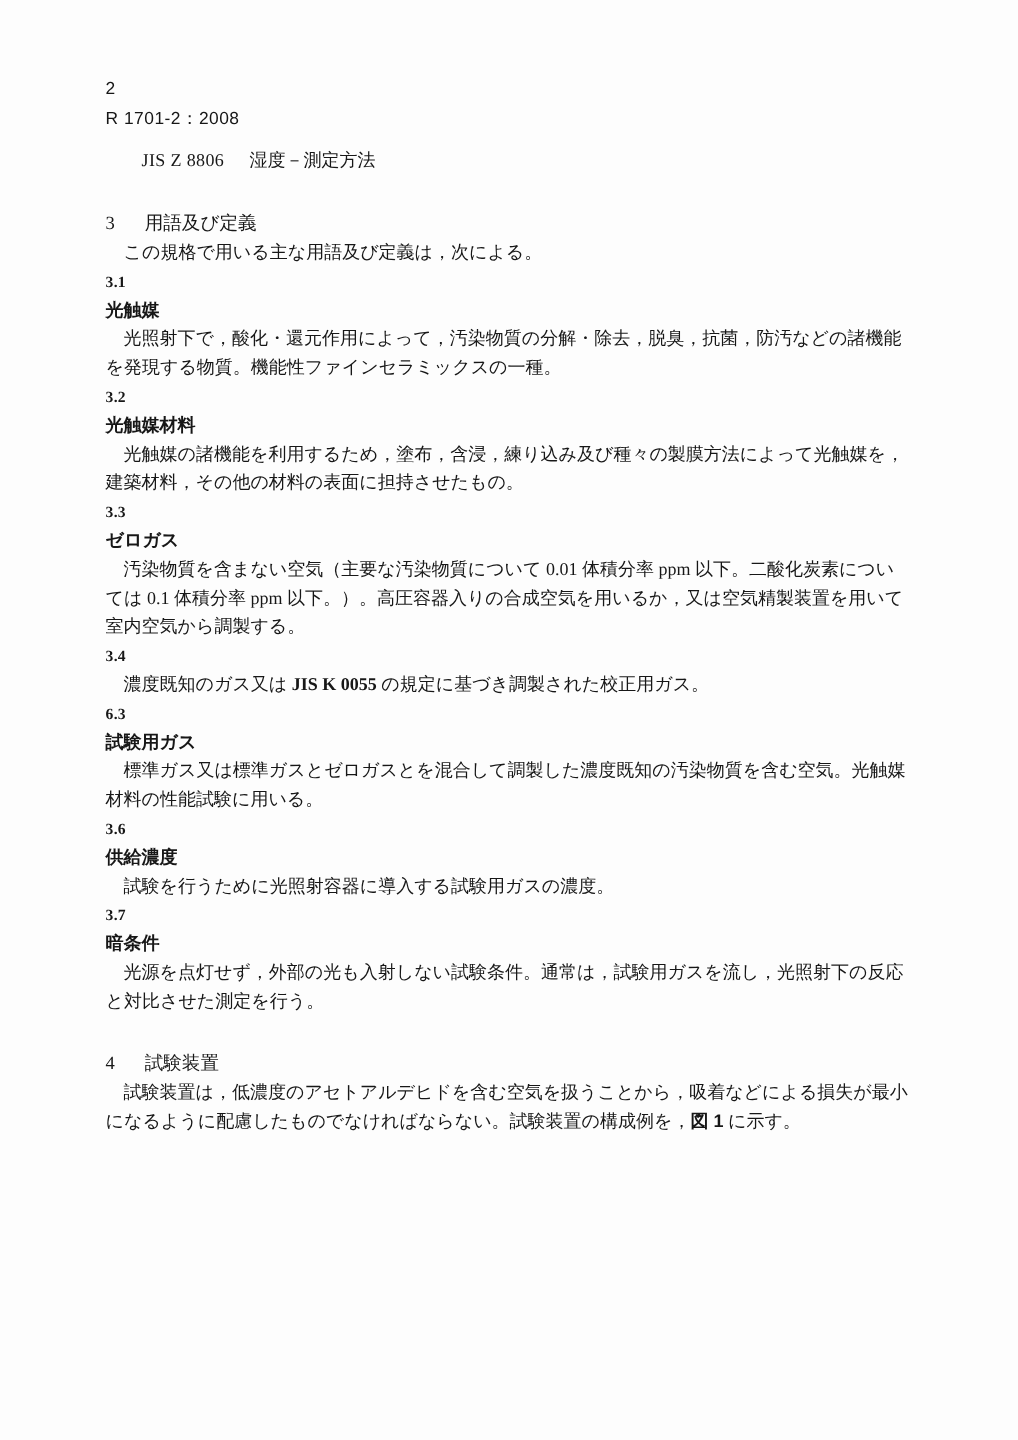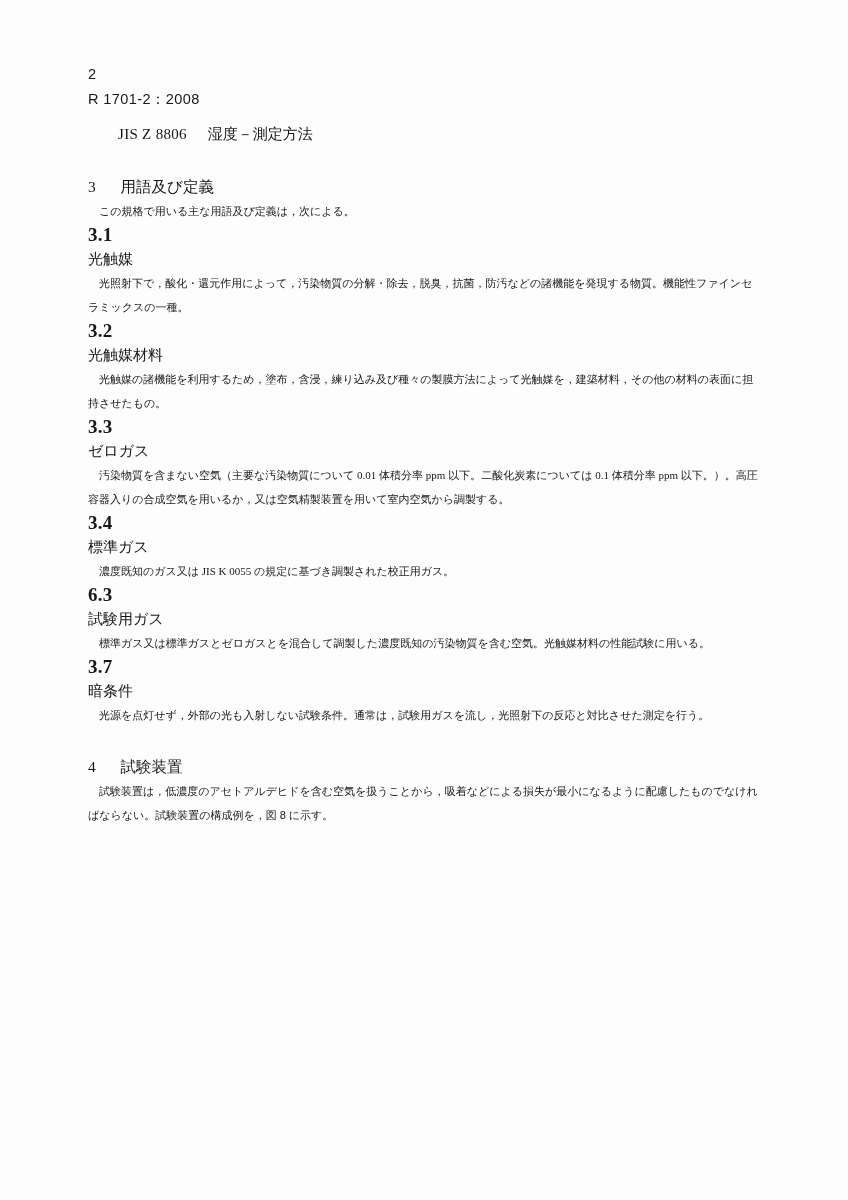--- a/index.html
+++ b/index.html
@@ -50,41 +50,41 @@
   .sec-heading .sec-num {
     display: inline-block;
     min-width: 2.1em;
     font-family: "Liberation Serif", "DejaVu Serif", serif;
   }
   .sec4 { margin-top: 15px; }
 
   
   .body {
     margin: 0;
-    font-size: 11px;
+    font-size: 15px;
     line-height: 24px;
   }
   .indent { text-indent: 1em; }
 
   
   .term-num {
     font-weight: bold;
-    font-size: 19px;
+    font-size: 13px;
     line-height: 24px;
     letter-spacing: 0.2px;
   }
   .term-name {
     font-family: "Liberation Sans", "DejaVu Sans", sans-serif;
-    font-weight: normal;
+    font-weight: bold;
     font-size: 15px;
     line-height: 24px;
   }
 
   
-  .seg-b { font-weight: normal; }
+  .seg-b { font-weight: bold; }
   .seg-g { font-family: "Liberation Sans", "DejaVu Sans", sans-serif; }
 </style>
 </head>
 <body>
 
 <div class="page">
 
   <div class="doc-header">
     <div class="page-number">2</div>
     <div class="standard-code">R 1701-2：2008</div>
@@ -113,38 +113,42 @@
     </div>
 
     <div class="term">
       <div class="term-num">3.3</div>
       <div class="term-name">ゼロガス</div>
       <p class="body indent"><span>汚染物質を含まない空気（主要な汚染物質について 0.01 体積分率 ppm 以下。二酸化炭素については 0.1 体積分率 ppm 以下。）。高圧容器入りの合成空気を用いるか，又は空気精製装置を用いて室内空気から調製する。</span></p>
     </div>
 
     <div class="term">
       <div class="term-num">3.4</div>
-      <div class="term-name">標準ガス</div>
       <p class="body indent"><span>濃度既知のガス又は </span><span class="seg-b">JIS K 0055</span><span> の規定に基づき調製された校正用ガス。</span></p>
     </div>
 
     <div class="term">
       <div class="term-num">6.3</div>
       <div class="term-name">試験用ガス</div>
       <p class="body indent"><span>標準ガス又は標準ガスとゼロガスとを混合して調製した濃度既知の汚染物質を含む空気。光触媒材料の性能試験に用いる。</span></p>
     </div>
 
+    <div class="term">
+      <div class="term-num">3.6</div>
+      <div class="term-name">供給濃度</div>
+      <p class="body indent"><span>試験を行うために光照射容器に導入する試験用ガスの濃度。</span></p>
+    </div>
 
     <div class="term">
       <div class="term-num">3.7</div>
       <div class="term-name">暗条件</div>
       <p class="body indent"><span>光源を点灯せず，外部の光も入射しない試験条件。通常は，試験用ガスを流し，光照射下の反応と対比させた測定を行う。</span></p>
     </div>
   </section>
 
   <section class="sec4">
     <h2 class="sec-heading">
       <span class="sec-num">4</span><span>試験装置</span>
     </h2>
-    <p class="body indent"><span>試験装置は，低濃度のアセトアルデヒドを含む空気を扱うことから，吸着などによる損失が最小になるように配慮したものでなければならない。試験装置の構成例を，</span><span class="seg-b seg-g">図 8</span><span> に示す。</span></p>
+    <p class="body indent"><span>試験装置は，低濃度のアセトアルデヒドを含む空気を扱うことから，吸着などによる損失が最小になるように配慮したものでなければならない。試験装置の構成例を，</span><span class="seg-b seg-g">図 1</span><span> に示す。</span></p>
   </section>
 
 </div>
 
 </body></html>

